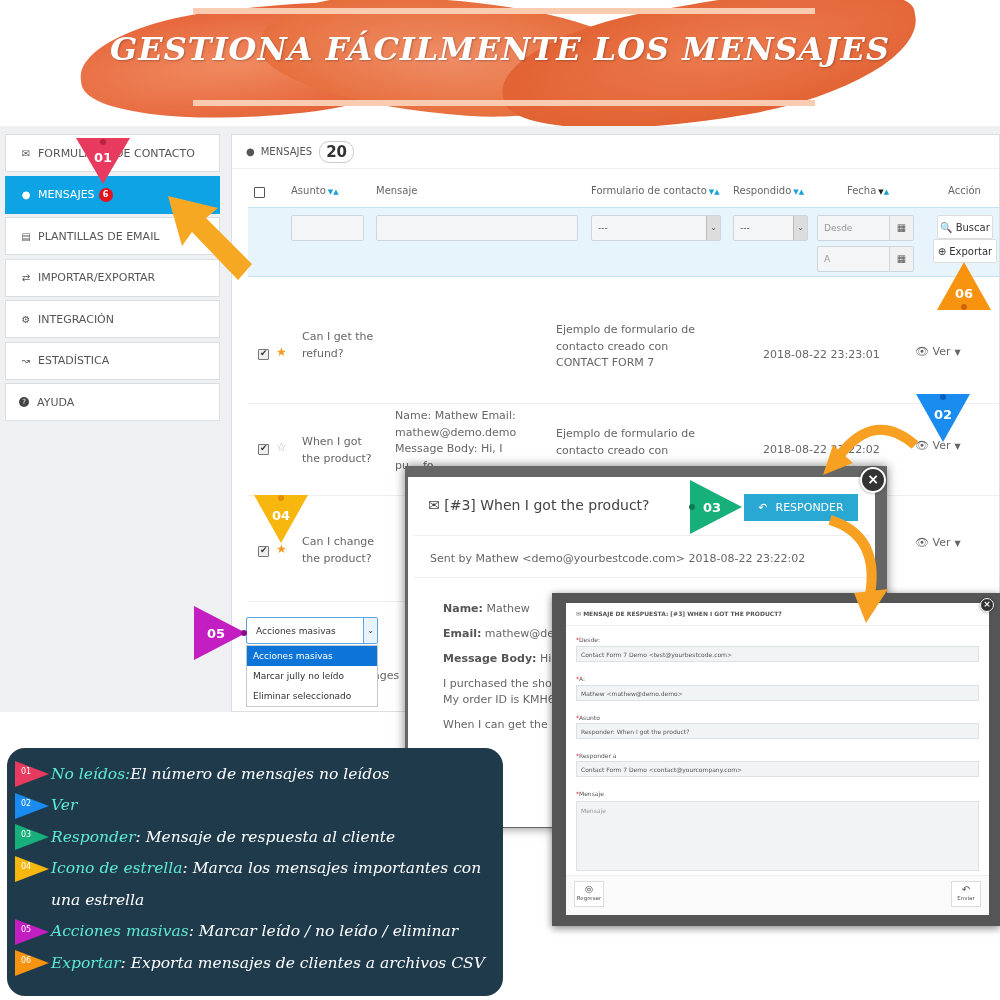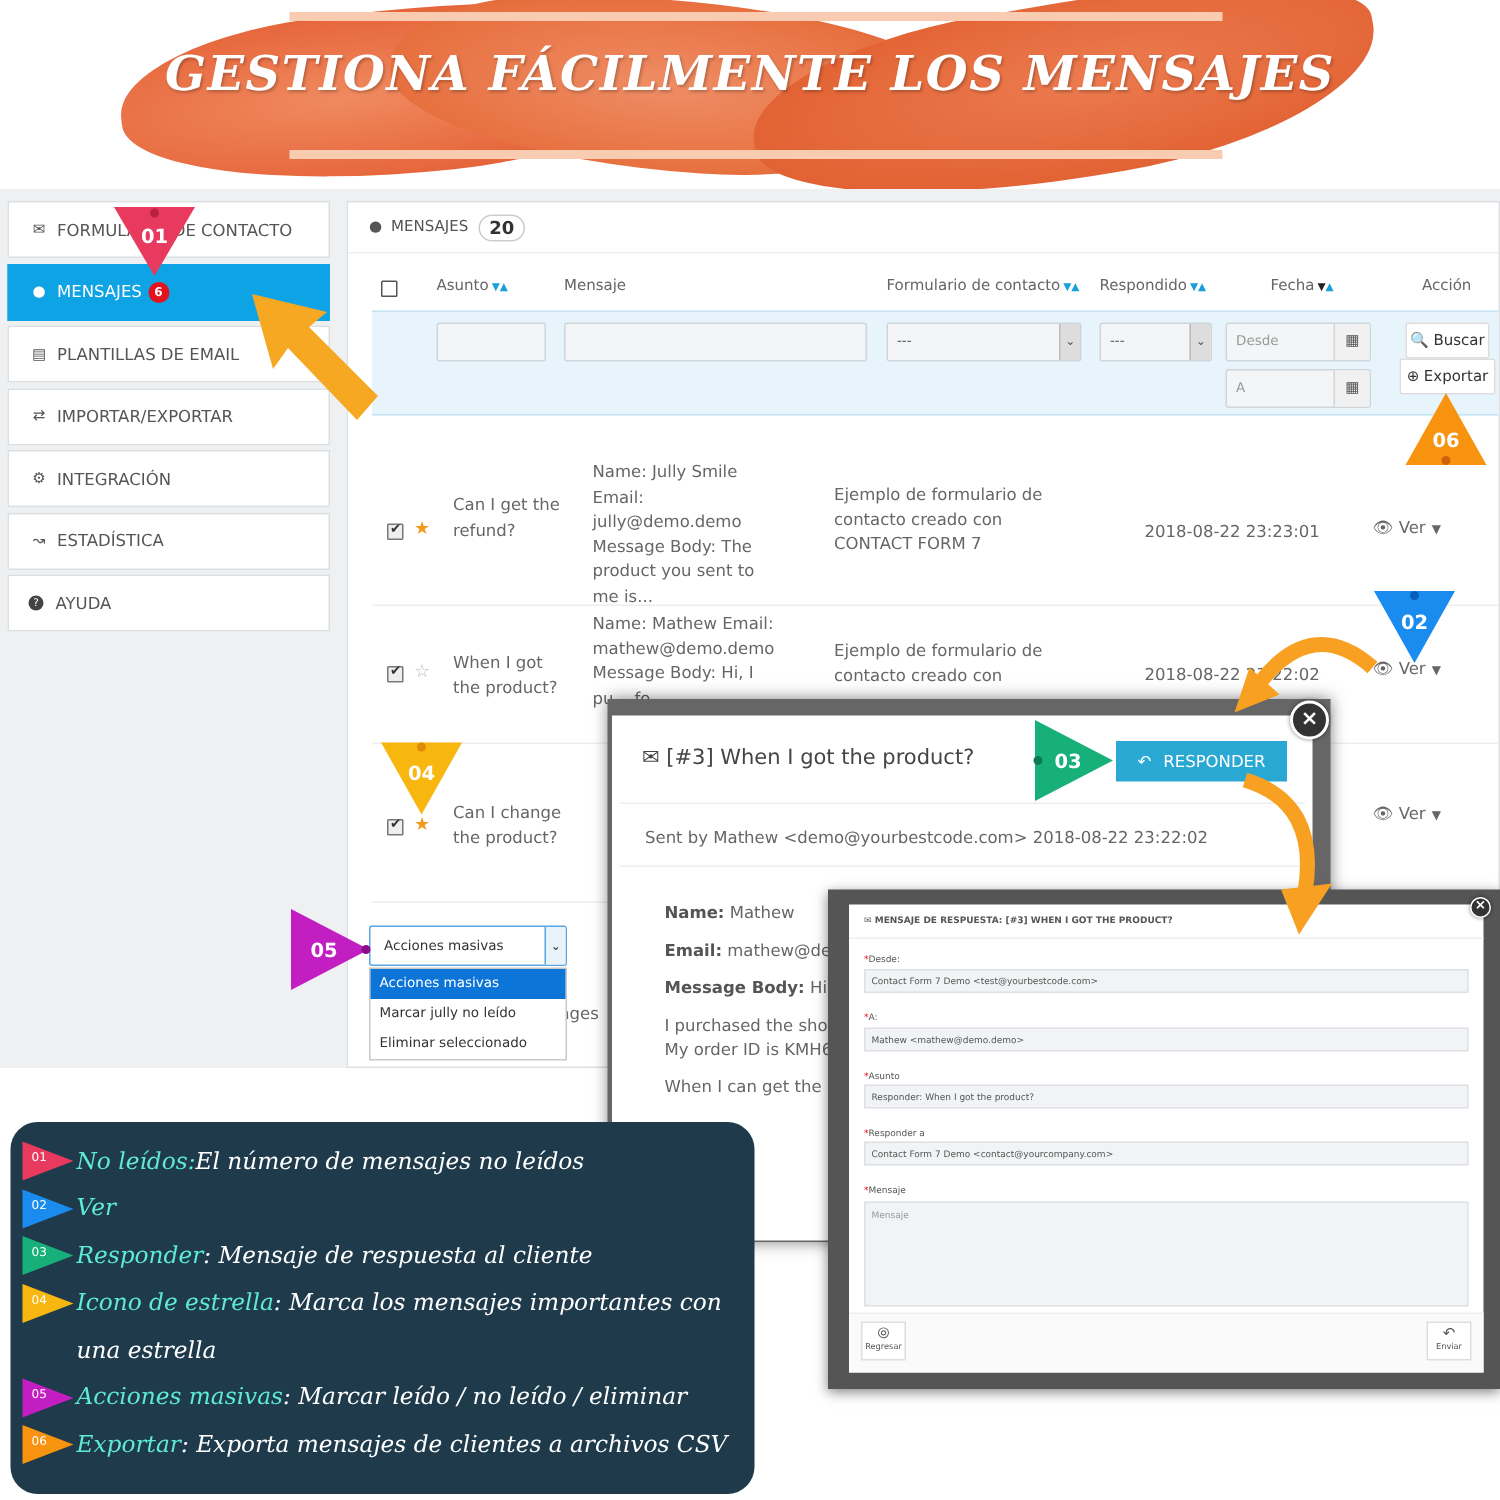--- a/index.html
+++ b/index.html
@@ -23,21 +23,21 @@
 .side-item{height:38px;background:#fff;border:1px solid #dcdfe2;margin-bottom:3.5px;display:flex;align-items:center;padding-left:13px;font-size:11px;color:#555;text-transform:uppercase;cursor:pointer}
 .side-item .ic{width:14px;font-size:10px;margin-right:5px;color:#555;text-align:center}
 .side-item.active{background:#0ea3e4;color:#fff;border-color:#0ea3e4}
 .side-item.active .ic{color:#fff}
 .badge-red{display:inline-block;background:#e3131d;color:#fff;font-size:8px;font-weight:bold;width:14px;height:14px;border-radius:50%;text-align:center;line-height:14px;margin-left:4px}
 
 
 .panel{position:absolute;left:231px;top:8px;width:769px;height:578px;background:#fff;border:1px solid #dcdfe2}
 .panel-head{height:34px;border-bottom:1px solid #eee;display:flex;align-items:center;padding-left:14px;font-size:10px;color:#555;text-transform:uppercase}
 .panel-head .ic{font-size:10px;margin-right:6px}
-.count-pill{display:inline-block;border:1px solid #ccc;border-radius:10px;padding:1px 6px;margin-left:7px;font-weight:bold;font-size:12px;color:#333}
+.count-pill{display:inline-block;border:1px solid #ccc;border-radius:10px;padding:1px 6px;margin-left:7px;font-weight:bold;font-size:15px;color:#333}
 .thead{position:absolute;top:44px;left:0;right:0;height:26px;font-size:10px;color:#666}
 .th{position:absolute;top:6px}
 .sort{color:#19a0d8;font-size:7px;margin-left:2px}
 .chk{width:11px;height:11px;border:1px solid #555;background:#fff;display:inline-block;border-radius:1px;position:relative}
 .chk.checked{border-color:#777;background:#eee}
 .chk.checked::after{content:"\2714";position:absolute;left:1px;top:-2px;font-size:9px;color:#333}
 .filter-row{position:absolute;top:72px;left:16px;right:0;height:70px;background:#e8f4fb;border-top:1px solid #c5e3f2;border-bottom:1px solid #c5e3f2}
 .inp{position:absolute;height:26px;background:#f3f5f6;border:1px solid #cfd6db;border-radius:2px;font-size:9px;color:#999;padding:7px 6px}
 .sel-caret{position:absolute;right:0;top:0;width:14px;height:24px;background:#ddd;border-left:1px solid #bbb;font-size:8px;text-align:center;line-height:24px;color:#555}
 .cal{position:absolute;right:0;top:0;width:24px;height:24px;background:#f1f1f1;border-left:1px solid #cfd6db;font-size:10px;text-align:center;line-height:24px;color:#555}
@@ -171,21 +171,20 @@
         <div class="btn-w" style="left:685px;top:31px;width:64px">
             <span>⊕</span>
             <span>Exportar</span>
           </div>
       </div>
 
       <div class="row" style="top:166px;height:103px">
         <span class="chk checked" style="position:absolute;left:10px;top:48px"></span>
         <span class="star" style="position:absolute;left:28px;top:44px">★</span>
         <span class="cell" style="left:54px;top:28px;width:80px">Can I get the refund?</span>
-        <span class="cell" style="left:147px;top:6px;width:120px">Name: Jully Smile Email: jully@demo.demo Message Body: The product you sent to me is...</span>
         <span class="cell" style="left:308px;top:21px;width:150px">Ejemplo de formulario de contacto creado con CONTACT FORM 7</span>
         <span class="cell" style="left:515px;top:46px">2018-08-22 23:23:01</span>
         <span class="ver" style="left:667px;top:44px"><span class="eye">👁</span> <span>Ver</span><span class="car">▼</span></span>
       </div>
 
       <div class="row" style="top:269px;height:92px">
         <span class="chk checked" style="position:absolute;left:10px;top:40px"></span>
         <span class="star empty" style="position:absolute;left:28px;top:36px">☆</span>
         <span class="cell" style="left:54px;top:30px;width:80px">When I got the product?</span>
         <span class="cell" style="left:147px;top:4px;width:130px">Name: Mathew Email: mathew@demo.demo Message Body: Hi, I pu... fo...</span>

